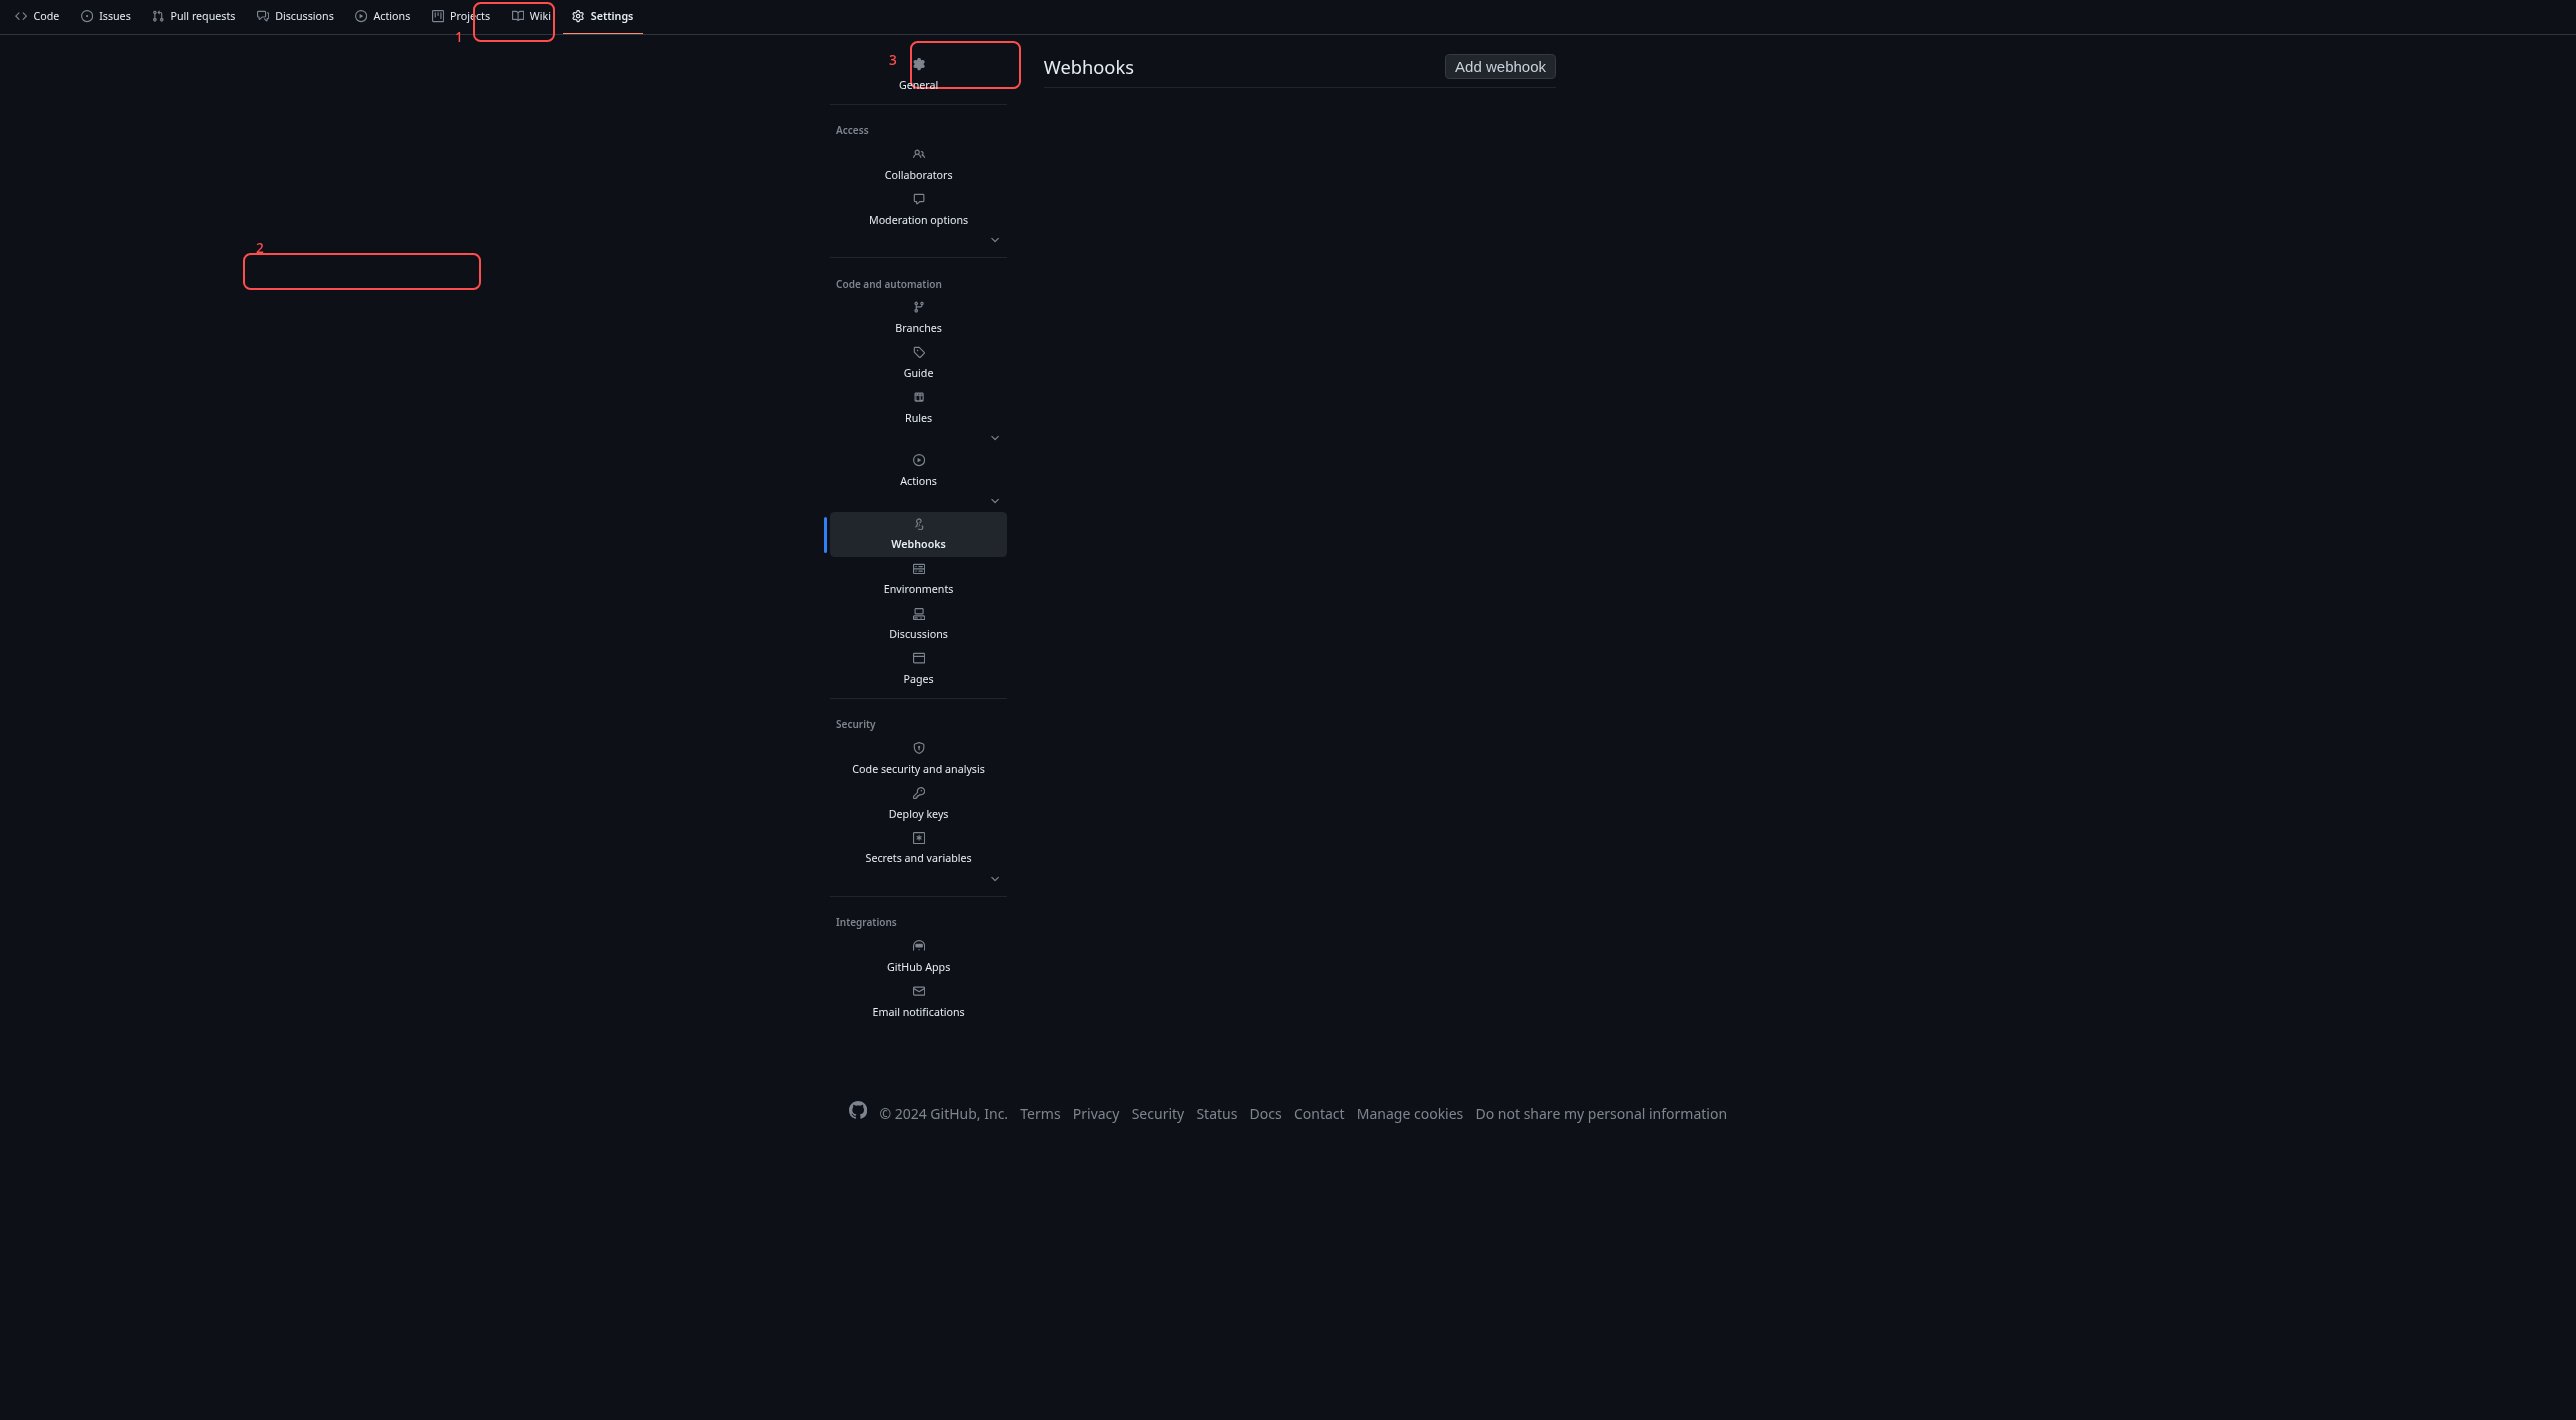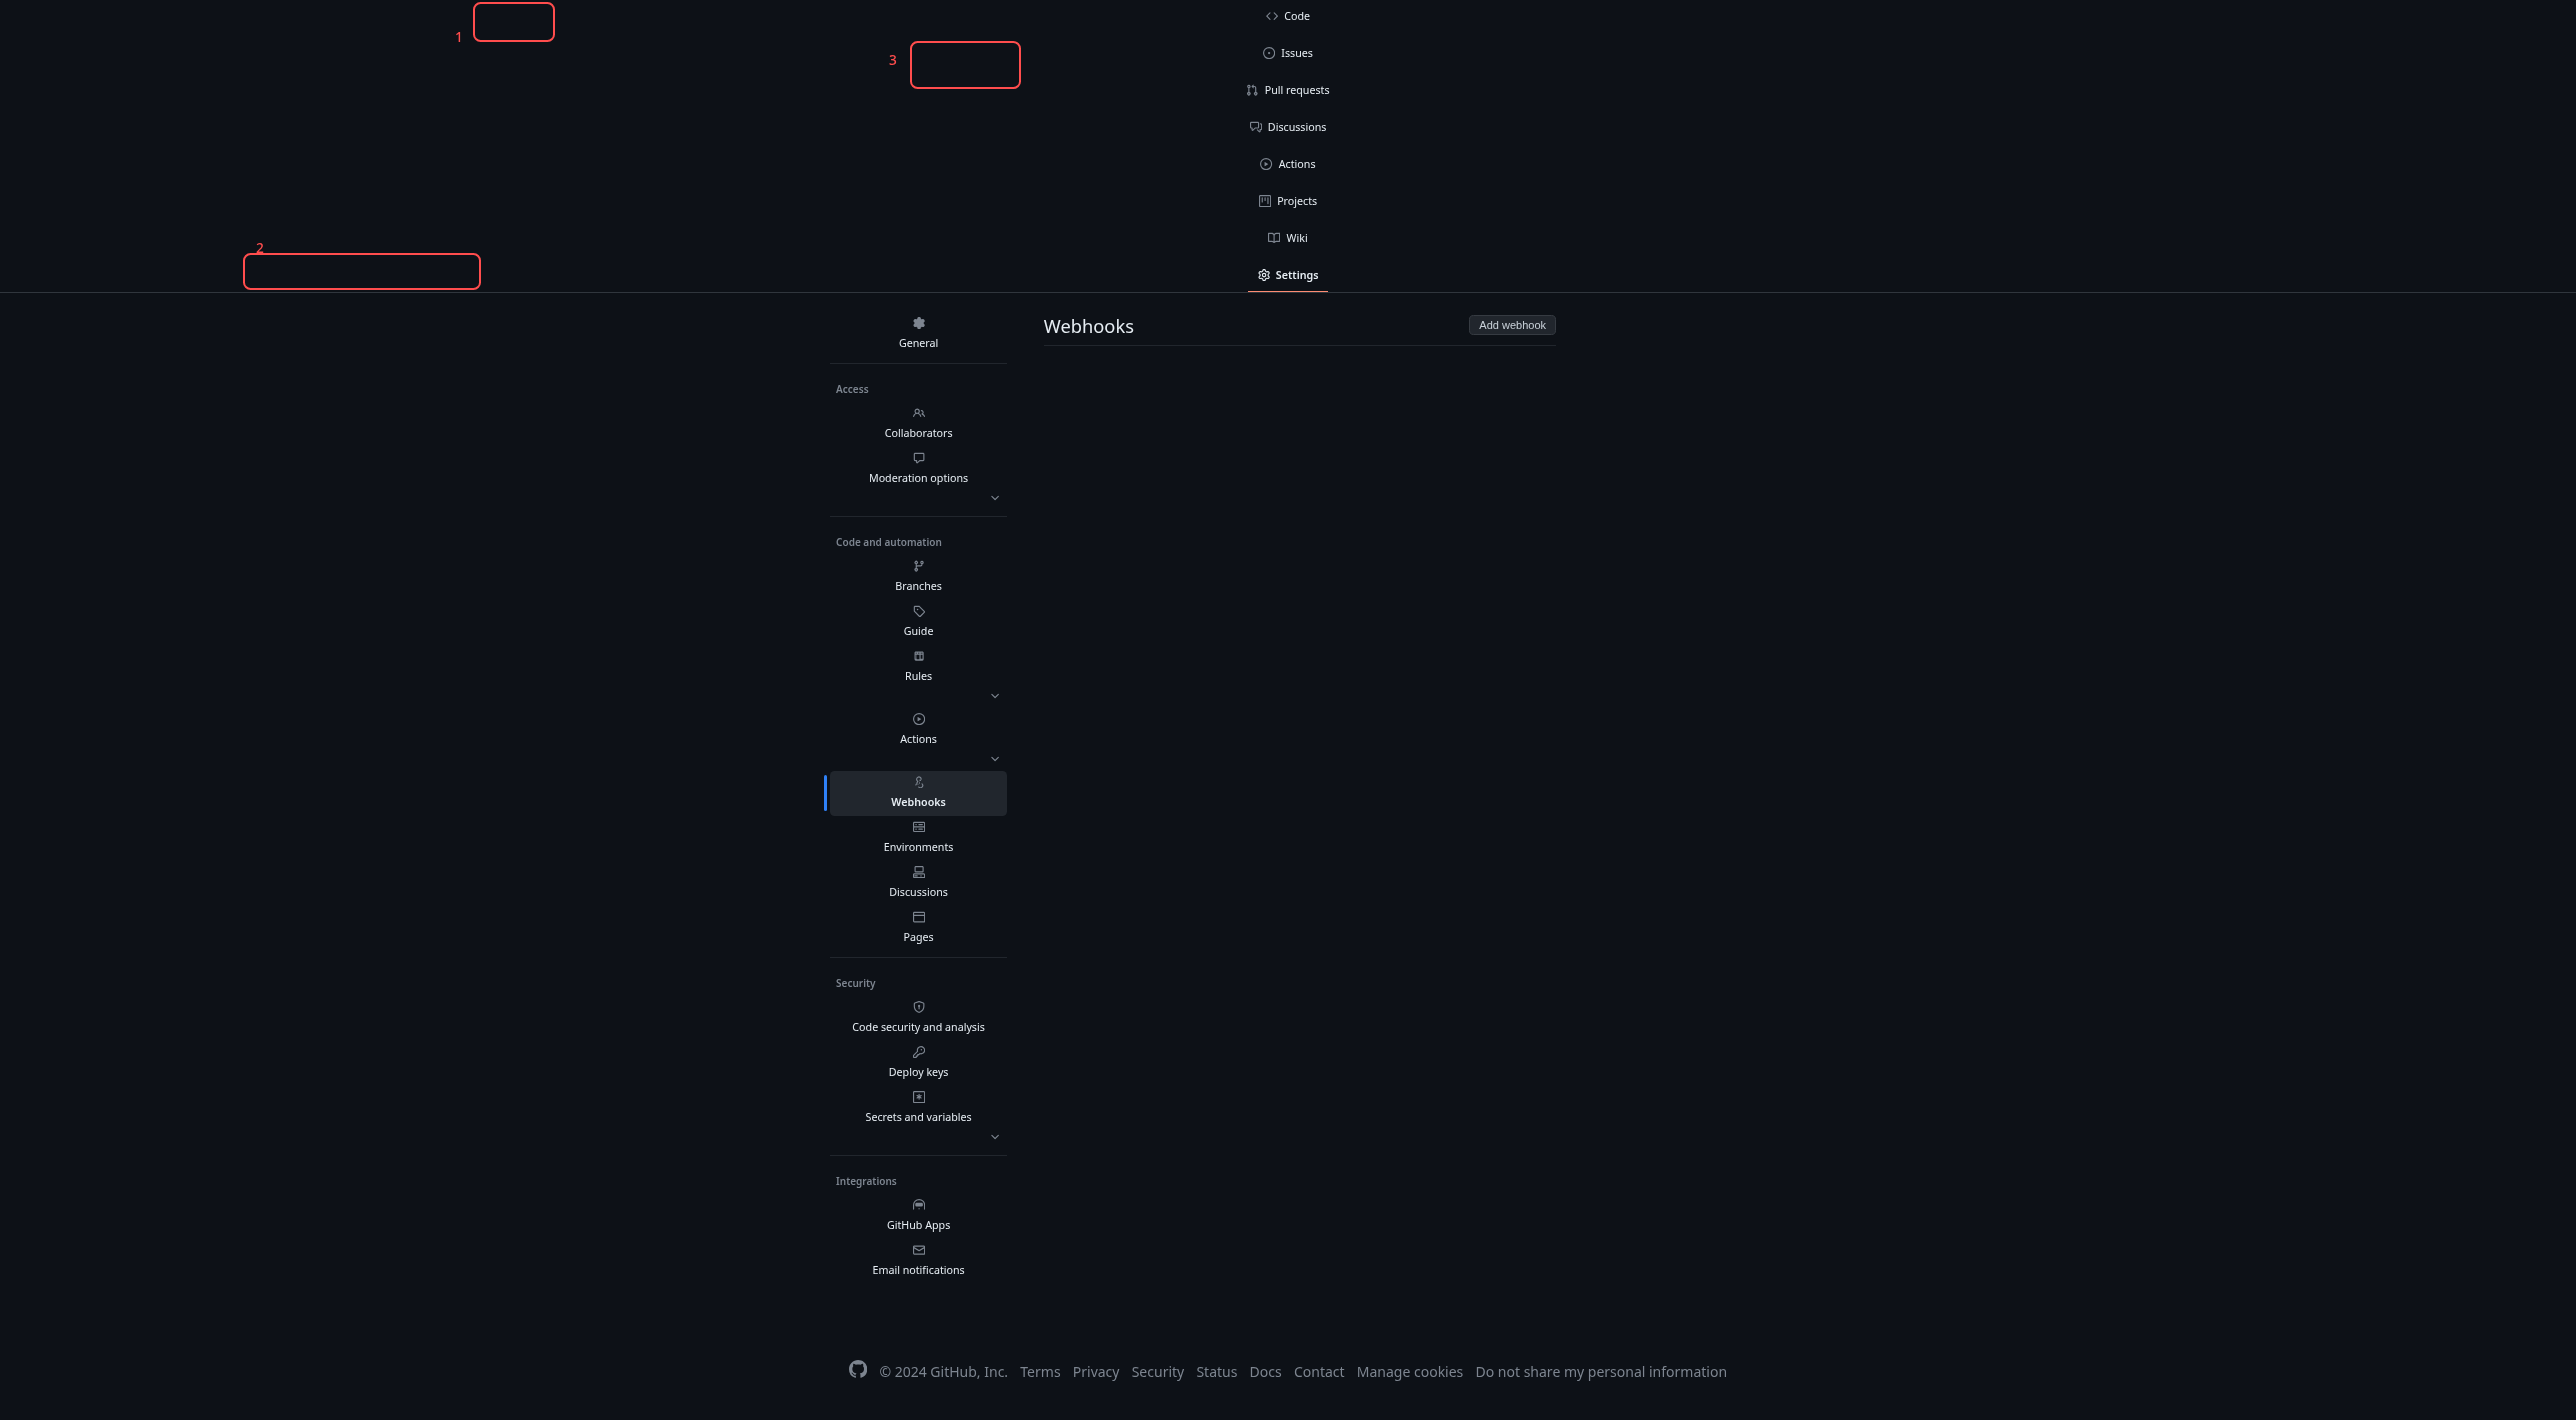--- a/index.html
+++ b/index.html
@@ -9,21 +9,20 @@
       font-family: -apple-system, BlinkMacSystemFont, "Segoe UI", "Noto Sans", Helvetica, Arial, sans-serif;
       font-size: 10.7px;
       line-height: 1.5;
     }
     .top-nav {
       display: flex;
       align-items: center;
       border-bottom: 0.8px solid #30363d;
       padding: 0 6.1px;
       gap: 3.1px;
-      flex-direction: column;
     }
     .top-nav-item {
       display: flex;
       align-items: center;
       gap: 6.1px;
       padding: 8.4px 9.2px;
       color: #e6edf3;
       cursor: pointer;
       font-size: 10.7px;
       border-bottom: 1.5px solid transparent;
@@ -99,21 +98,21 @@
       border-bottom: 0.8px solid #21262d;
       margin-bottom: 12.2px;
     }
     .content-title { font-size: 18.3px; font-weight: 400; }
     .btn-add {
       background: #21262d;
       border: 0.8px solid #363b42;
       color: #c9d1d9;
       padding: 3.1px 9.2px;
       border-radius: 4.6px;
-      font-size: 11px;
+      font-size: 15px;
       cursor: pointer;
     }
     .content-body { color: #e6edf3; font-size: 10.7px; }
     .content-body a { color: #2f81f7; text-decoration: none; }
     .footer {
       margin-top: 46px;
       padding: 30.5px 0;
       display: flex;
       align-items: center;
       justify-content: center;

